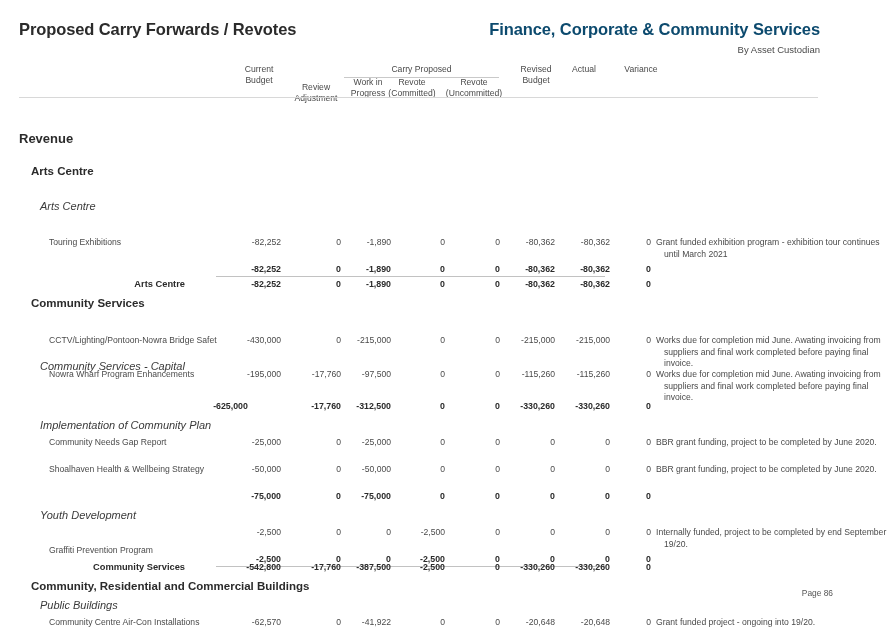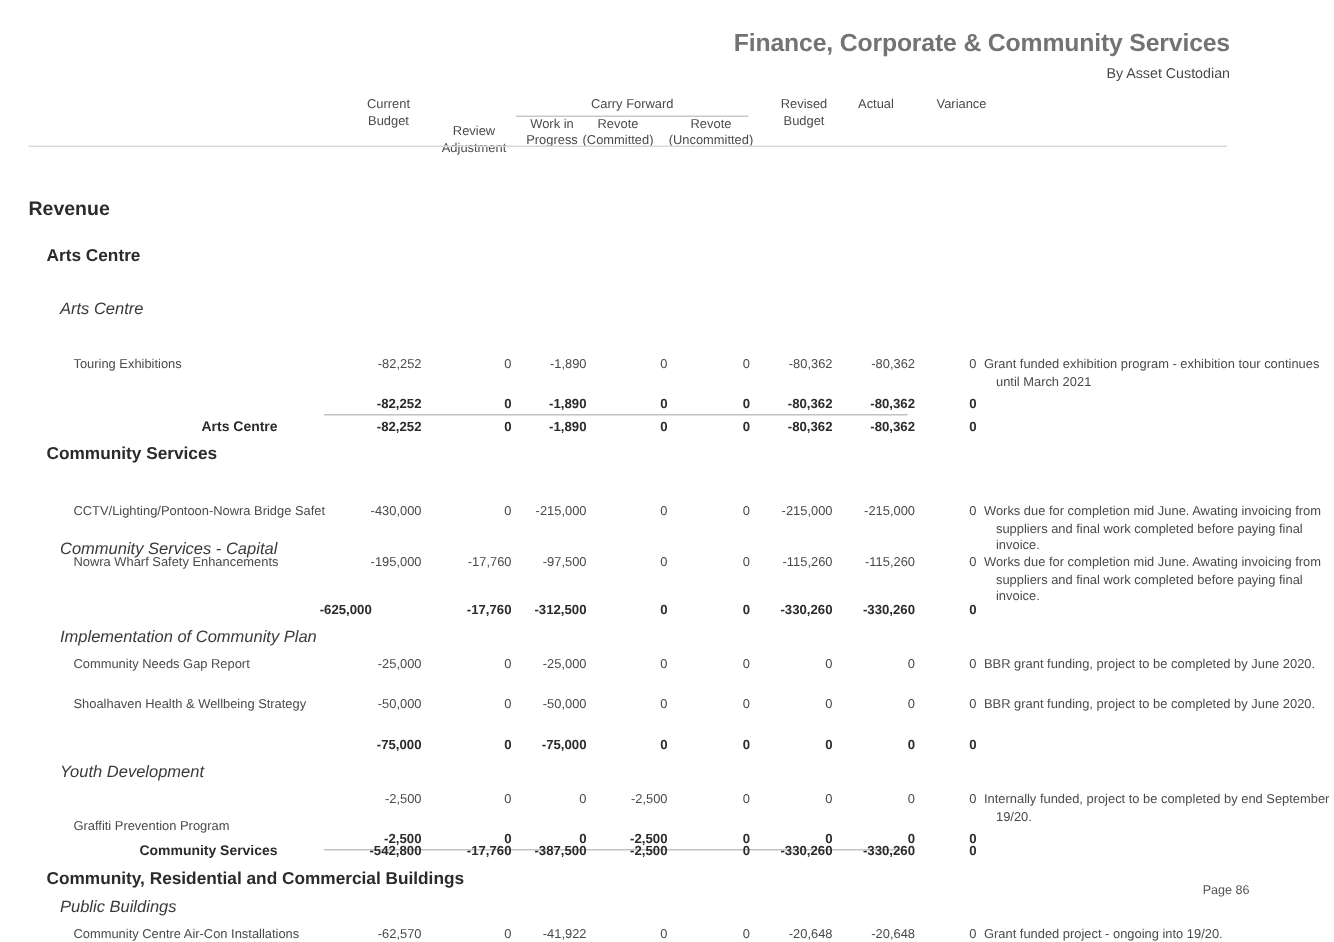--- a/index.html
+++ b/index.html
@@ -40,21 +40,21 @@
     font-weight: bold;
     color: #2b2b2b;
     letter-spacing: -0.1px;
   }
   .hdr-right {
     position: absolute;
     right: 69px;
     top: 6px;
     font-size: 16.5px;
     font-weight: bold;
-    color: #737373;
+    color: #0c4a6e;
     letter-spacing: -0.1px;
     text-align: center;
   }
   .hdr-sub {
     position: absolute;
     right: 69px;
     top: 30px;
     font-size: 9.5px;
     font-weight: normal;
     color: #4a4a4a;
@@ -191,37 +191,38 @@
     font-size: 8.4px;
     color: #555555;
   }
 </style>
 </head>
 <body>
 
 <div class="page">
 
   <div class="hdr">
+    <div class="hdr-left">Proposed Carry Forwards / Revotes</div>
     <div class="hdr-right">Finance, Corporate &amp; Community Services</div>
     <div class="hdr-sub">By Asset Custodian</div>
   </div>
 
   <div class="colhdr">
 
     <div class="ch" style="left:228px; top:6px; width:62px;">
       <span>Current</span><br>
       <span>Budget</span>
     </div>
 
     <div class="ch" style="left:279px; top:6px; width:74px;margin-top:18px;">
       <span>Review</span><br>
       <span>Adjustment</span>
     </div>
 
-    <div class="cf-group-label" style="left:344px; top:6px; width:155px;">Carry Forward</div>
+    <div class="cf-group-label" style="left:344px; top:6px; width:155px;">Carry Proposed</div>
     <div class="cf-rule" style="left:344px; top:19px; width:155px;"></div>
 
     <div class="ch" style="left:343px; top:19px; width:50px;">
       <span>Work in</span><br>
       <span>Progress</span>
     </div>
 
     <div class="ch" style="left:381px; top:19px; width:62px;">
       <span>Revote</span><br>
       <span>(Committed)</span>
@@ -310,21 +311,21 @@
       <div class="num" style="top:178px; left:290px; width:101px;">-215,000</div>
       <div class="num" style="top:178px; left:344px; width:101px;">0</div>
       <div class="num" style="top:178px; left:399px; width:101px;">0</div>
       <div class="num" style="top:178px; left:454px; width:101px;">-215,000</div>
       <div class="num" style="top:178px; left:509px; width:101px;">-215,000</div>
       <div class="num" style="top:178px; left:550px; width:101px;">0</div>
       <div class="cmt" style="top:178px;">Works due for completion mid June. Awating invoicing from suppliers and final work completed before paying final invoice.</div>
     </div>
 
     <div class="row">
-      <div class="lbl lvl3" style="top:212px;">Nowra Wharf Safety Enhancements</div>
+      <div class="lbl lvl3" style="top:212px;">Nowra Wharf Program Enhancements</div>
       <div class="num" style="top:212px; left:180px; width:101px;">-195,000</div>
       <div class="num" style="top:212px; left:240px; width:101px;">-17,760</div>
       <div class="num" style="top:212px; left:290px; width:101px;">-97,500</div>
       <div class="num" style="top:212px; left:344px; width:101px;">0</div>
       <div class="num" style="top:212px; left:399px; width:101px;">0</div>
       <div class="num" style="top:212px; left:454px; width:101px;">-115,260</div>
       <div class="num" style="top:212px; left:509px; width:101px;">-115,260</div>
       <div class="num" style="top:212px; left:550px; width:101px;">0</div>
       <div class="cmt" style="top:212px;">Works due for completion mid June. Awating invoicing from suppliers and final work completed before paying final invoice.</div>
     </div>

